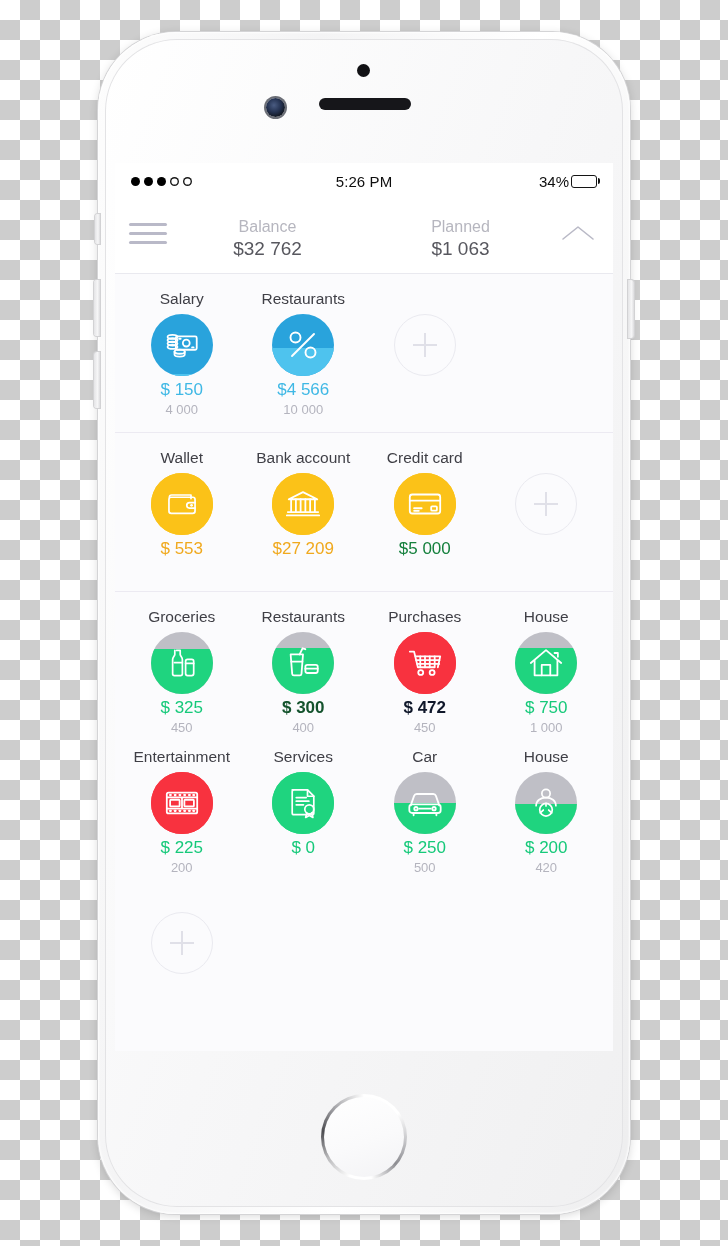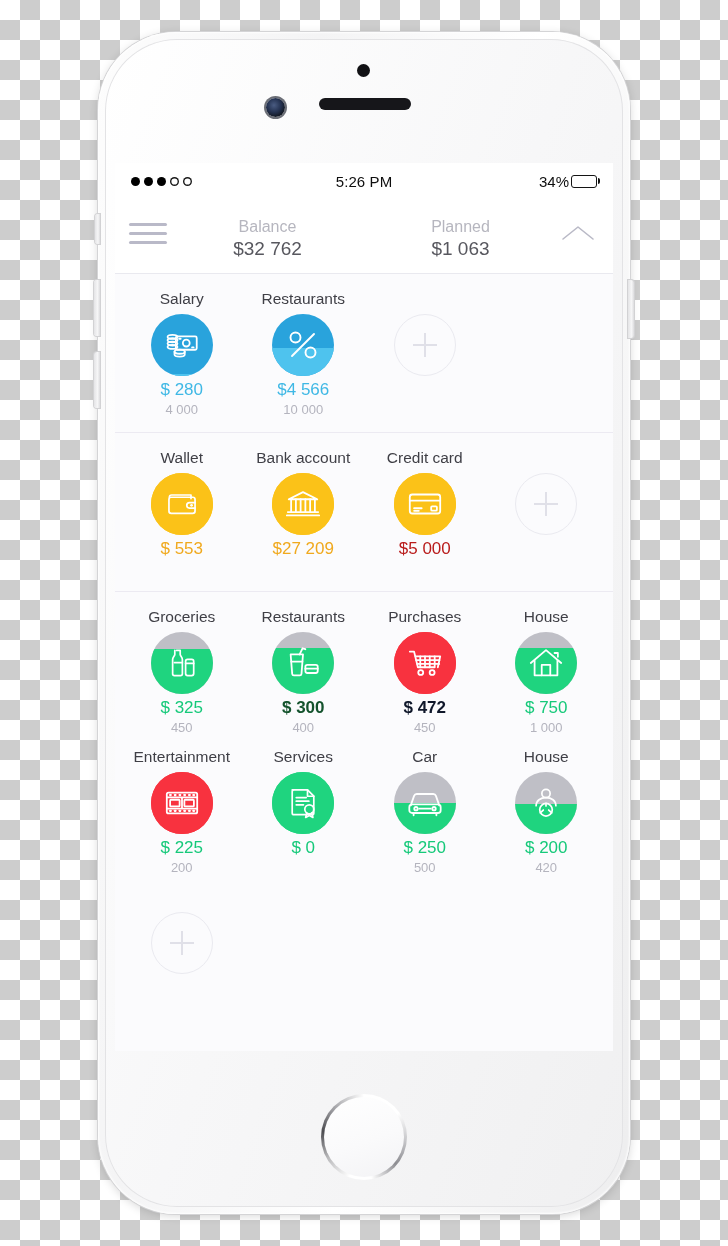--- a/index.html
+++ b/index.html
@@ -358,21 +358,21 @@
         <ellipse cx="10" cy="15" rx="5.2" ry="2.1"></ellipse>
         <ellipse cx="10" cy="18.5" rx="5.2" ry="2.1"></ellipse>
         <ellipse cx="10" cy="22" rx="5.2" ry="2.1"></ellipse>
         <ellipse cx="17.5" cy="27" rx="5.4" ry="2.2"></ellipse>
         <path d="M12.1 27v3c0 1.2 2.4 2.2 5.4 2.2s5.4-1 5.4-2.2v-3"></path>
       </g>
                   </svg>
                 </div>
        </div>
      </div>
-     <div class="tile-amount" style="color: rgb(63, 184, 229);">$ 280</div>
+     <div class="tile-amount" style="color: rgb(63, 184, 229);">$ 150</div>
      <div class="tile-budget">4 000</div>
           </div>
           <div class="tile">
             <div class="tile-name">Restaurants</div>
      <div class="tile-circle-wrap">
        <div class="tile-circle">
          <div class="circle-bg" style="background: rgb(41, 163, 220);"></div>
          <div class="circle-fill" style="background: rgb(78, 195, 238); height: 45.66%;"></div>
          <div class="circle-glyph">
                   <svg width="40" height="40" viewBox="0 0 40 40">
@@ -455,21 +455,21 @@
       <g fill="none" stroke="#ffffff" stroke-width="1.9" stroke-linecap="round" stroke-linejoin="round">
         <rect x="4" y="10" width="32" height="20" rx="2.6"></rect>
         <path d="M4 16.5h32"></path>
         <path d="M8.5 24.5h8M8.5 27.2h5"></path>
         <rect x="26.5" y="22.5" width="6" height="4.5" rx="1"></rect>
       </g>
                   </svg>
                 </div>
        </div>
      </div>
-     <div class="tile-amount" style="color: #b91c1c;">$5 000</div>
+     <div class="tile-amount" style="color: #15803d;">$5 000</div>
      <div class="tile-budget"></div>
           </div>
           <div class="tile">
             <div class="tile-name">&nbsp;</div>
     <div class="tile-circle-wrap">
               <div class="add-circle">
                 <span class="add-plus"></span>
               </div>
             </div>
     <div class="tile-amount">&nbsp;</div>

